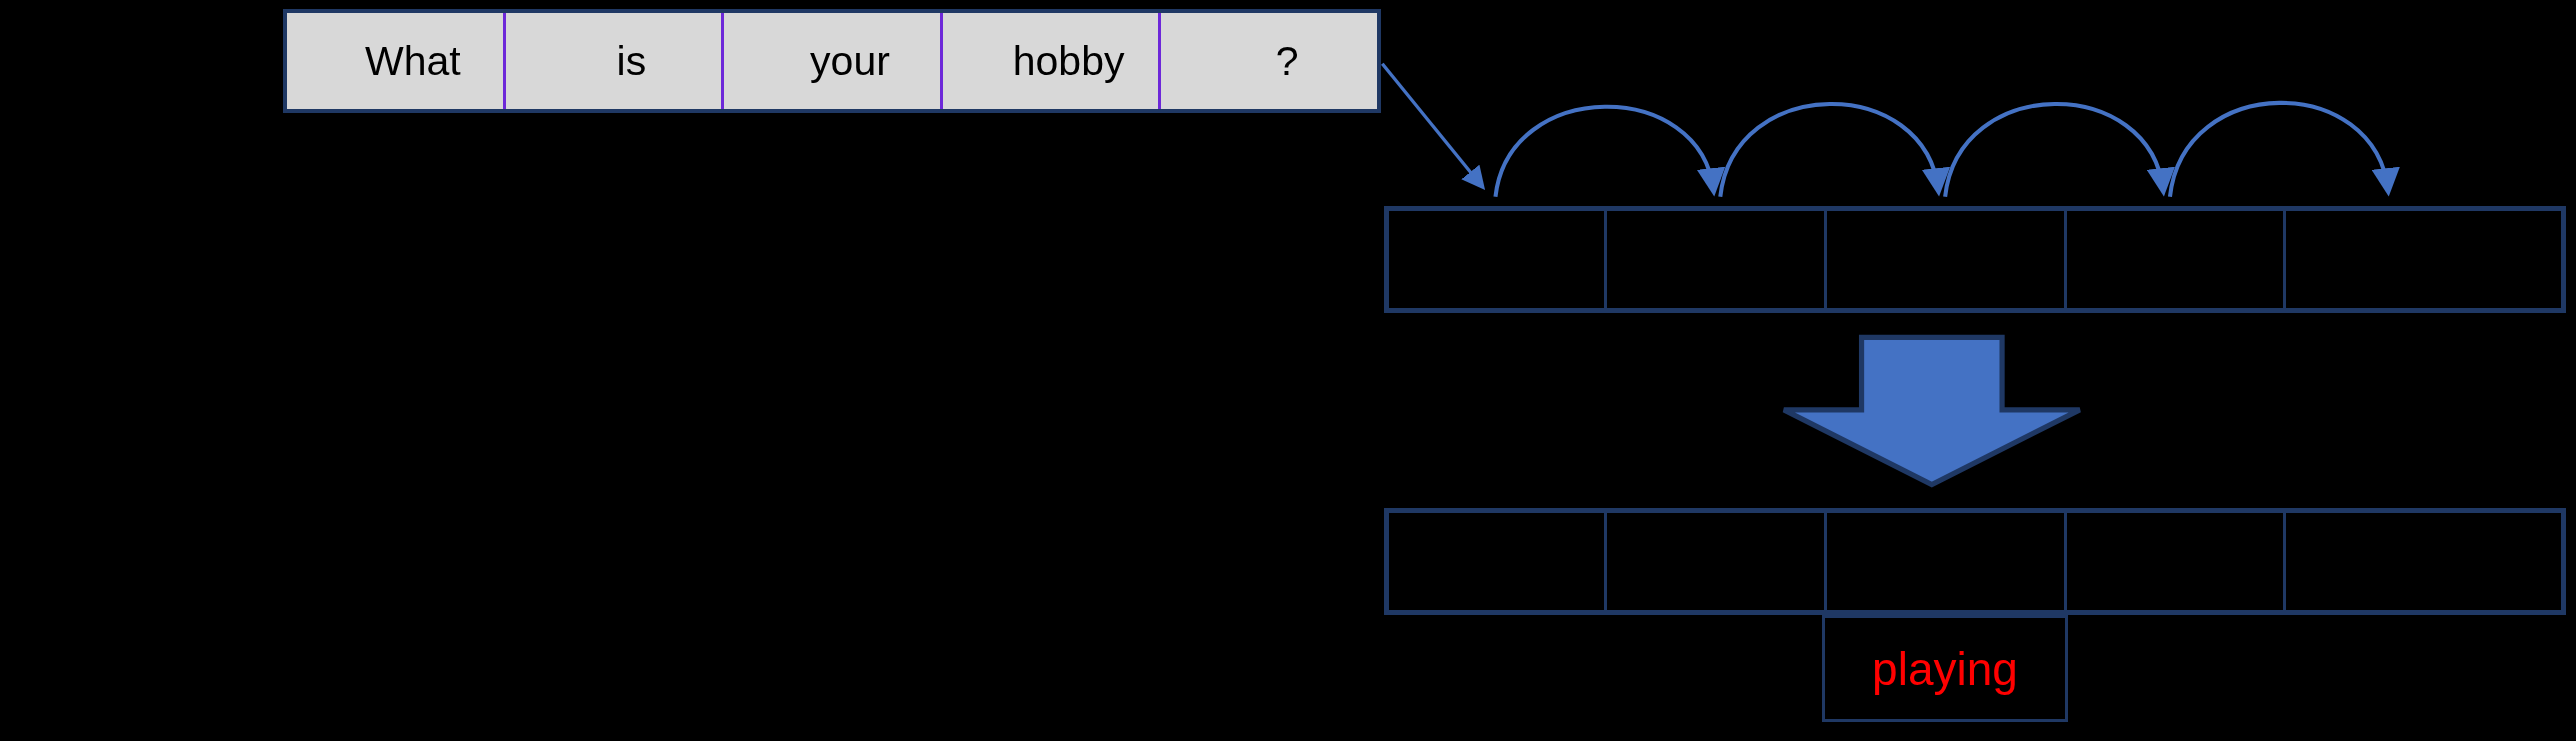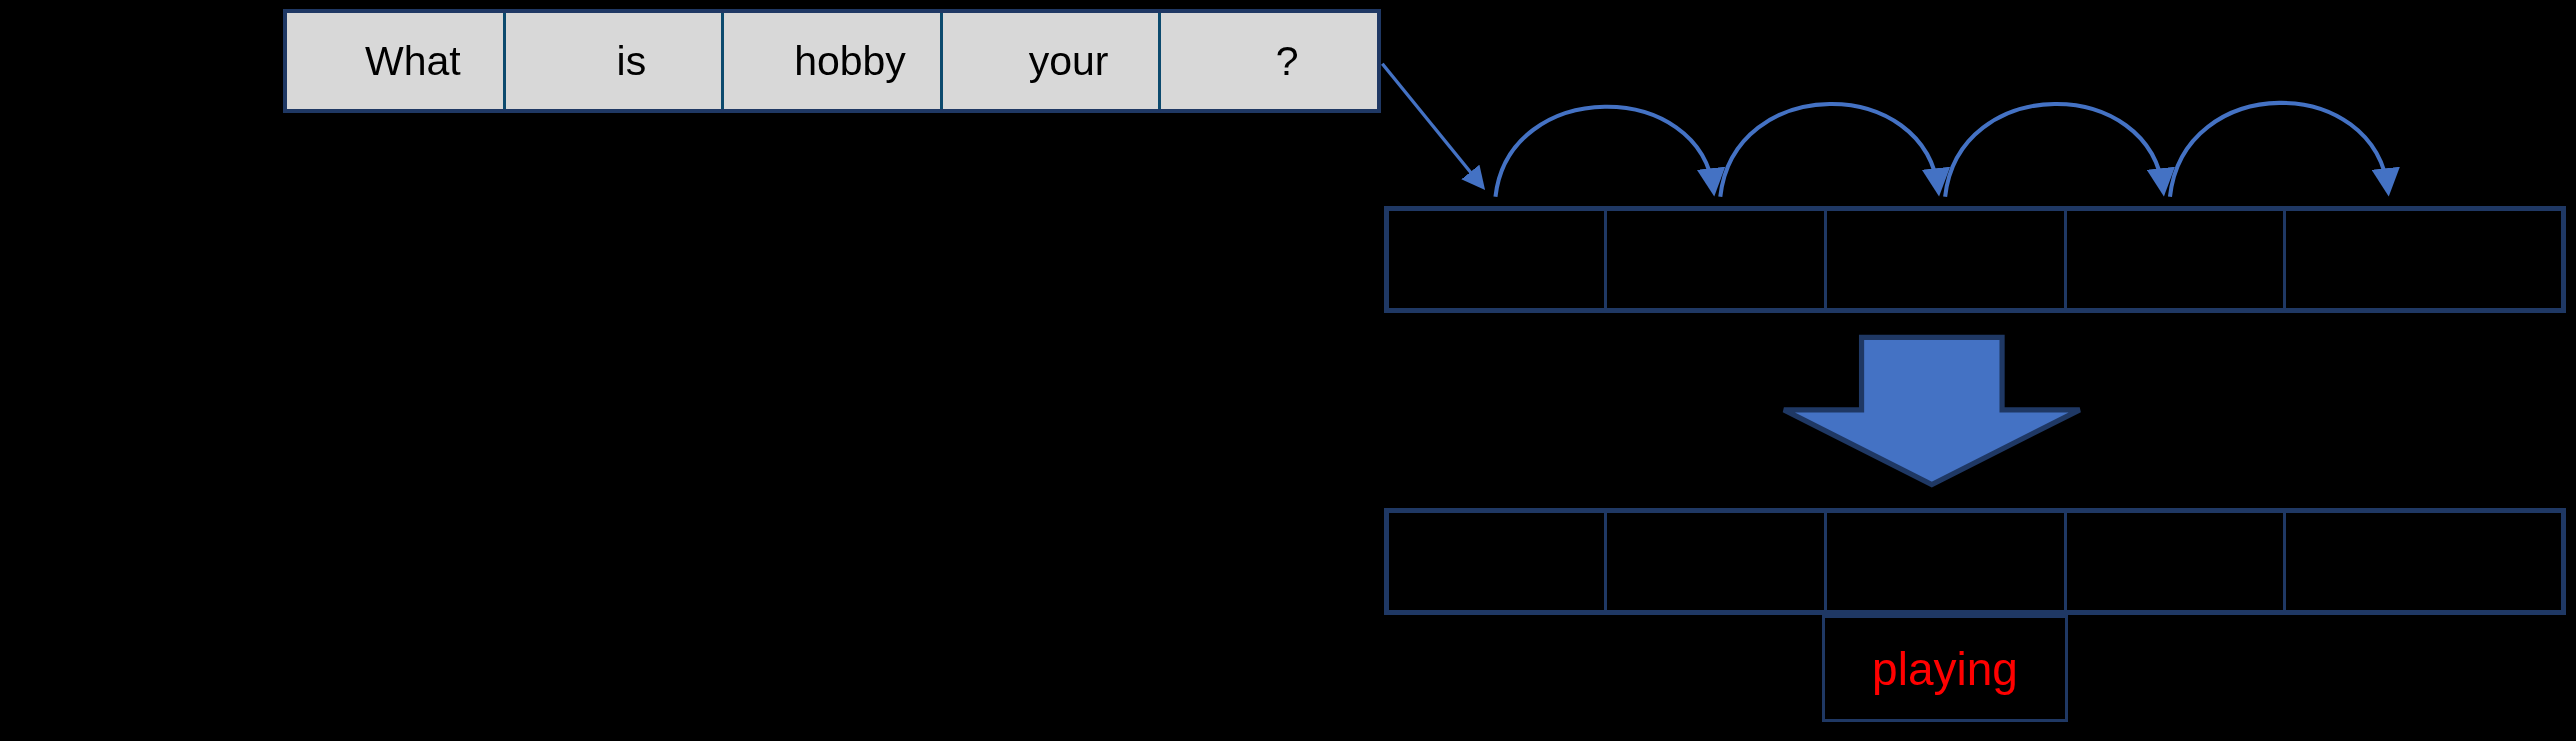--- a/index.html
+++ b/index.html
@@ -10,21 +10,21 @@
   
   .sentence-strip{
     position:absolute;left:283px;top:9px;width:1098px;height:104px;
     display:flex;box-sizing:border-box;
     border:4.4px solid #1f3864;background:#d8d8d8;
   }
   .word-cell{
     flex:1 1 0;display:flex;align-items:center;justify-content:center;
     font-size:41px;color:#000;box-sizing:border-box;padding-left:36px;
   }
-  .word-cell + .word-cell{border-left:3px solid #0c4a6e;}
+  .word-cell + .word-cell{border-left:3px solid #6d28d9;}
 
   
   .slot-row{
     position:absolute;left:1384px;width:1182px;height:107px;
     display:flex;box-sizing:border-box;border:5.2px solid #1f3864;background:transparent;
   }
   #encoder-row{top:206px;}
   #decoder-row{top:508px;}
   .slot-cell{box-sizing:border-box;height:100%;}
   .slot-cell + .slot-cell{border-left:3px solid #1f3864;}
@@ -46,22 +46,22 @@
   #arrow-layer{position:absolute;left:0;top:0;width:2576px;height:742px;pointer-events:none;}
 </style>
 </head>
 <body>
 
 <div id="stage">
 
   <div class="sentence-strip">
     <div class="word-cell">What</div>
     <div class="word-cell">is</div>
+    <div class="word-cell">your</div>
     <div class="word-cell">hobby</div>
-    <div class="word-cell">your</div>
     <div class="word-cell">?</div>
   </div>
 
   <div class="slot-row" id="encoder-row">
       <div class="slot-cell"></div>
       <div class="slot-cell"></div>
       <div class="slot-cell"></div>
       <div class="slot-cell"></div>
       <div class="slot-cell"></div>
     </div>

